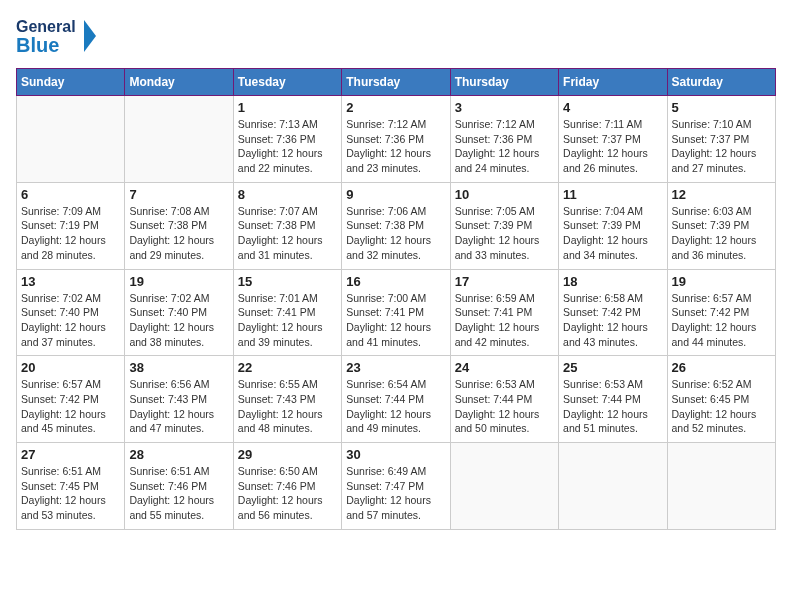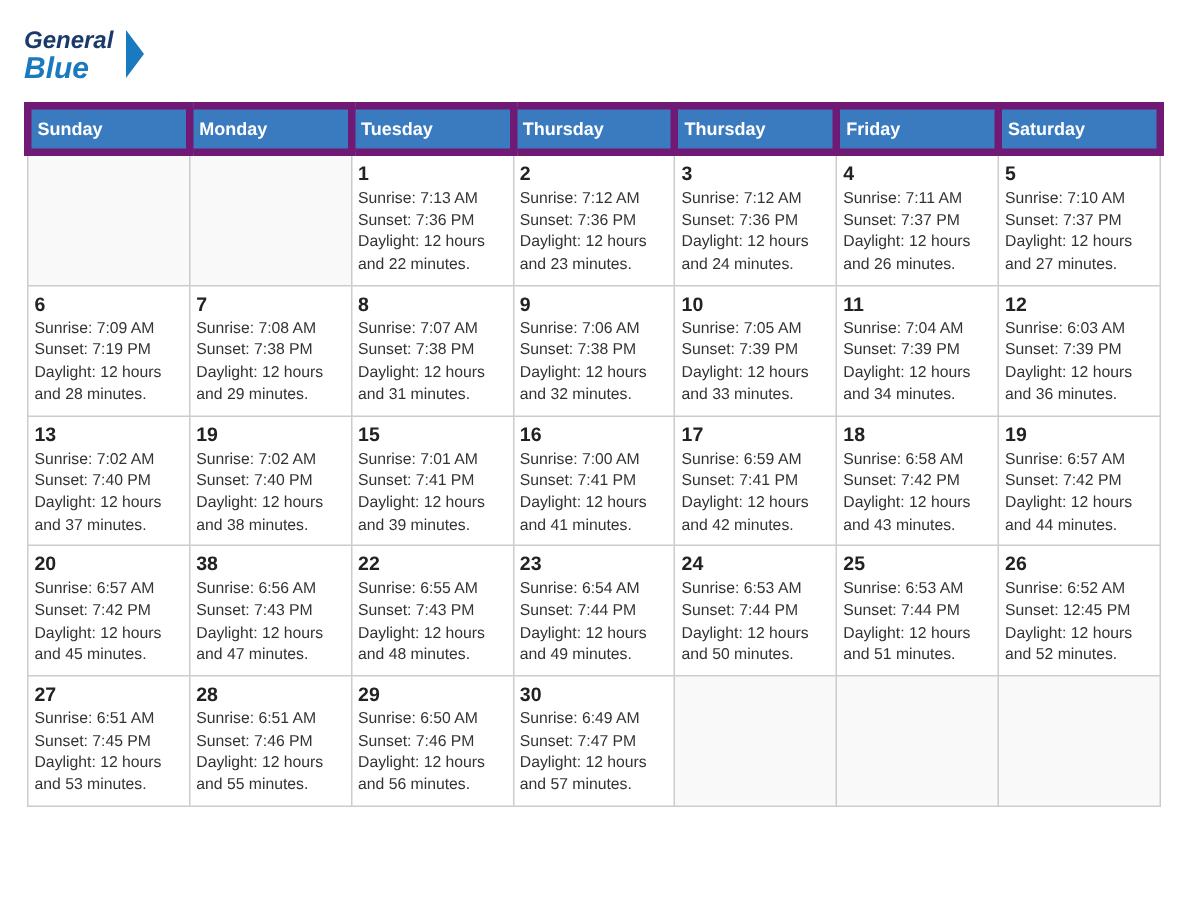--- a/index.html
+++ b/index.html
@@ -13,21 +13,20 @@
     .header-area {
       display: flex;
       justify-content: space-between;
       align-items: flex-start;
       margin-bottom: 10px;
     }
     .logo-wrapper {
       display: flex;
       align-items: center;
       gap: 4px;
-      font-style: italic;
     }
     .title-area {
       text-align: right;
     }
     .title-area h1 {
       font-size: 32px;
       font-weight: bold;
       color: #1a3a6b;
     }
     .title-area h2 {
@@ -40,21 +39,21 @@
       border-collapse: collapse;
       font-size: 11px;
     }
     .calendar th {
       background: #3a7abf;
       color: #fff;
       padding: 6px 4px;
       text-align: left;
       font-size: 12px;
       font-weight: bold;
-      border: 5px solid #701a75;
+      border: 1px solid #701a75;
     }
     .calendar td {
       border: 1px solid #ccc;
       vertical-align: top;
       padding: 4px 4px 6px 4px;
       width: 107px;
       min-height: 70px;
       background: #fff;
     }
     .calendar td.empty {
@@ -259,21 +258,21 @@
         </td>
         <td>
           <div class="day-number">25</div>
           <div class="day-info">Sunrise: 6:53 AM
 Sunset: 7:44 PM
 Daylight: 12 hours and 51 minutes.</div>
         </td>
         <td>
           <div class="day-number">26</div>
           <div class="day-info">Sunrise: 6:52 AM
-Sunset: 12:45 PM
+Sunset: 6:45 PM
 Daylight: 12 hours and 52 minutes.</div>
         </td>
       </tr>
       <tr>
         <td>
           <div class="day-number">27</div>
           <div class="day-info">Sunrise: 6:51 AM
 Sunset: 7:45 PM
 Daylight: 12 hours and 53 minutes.</div>
         </td>

